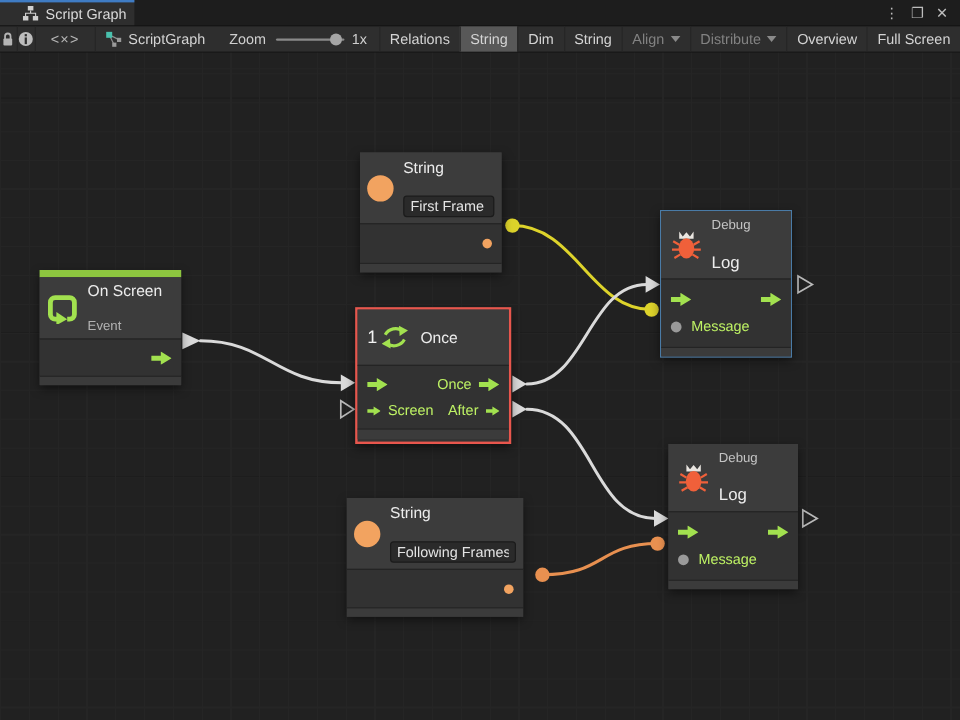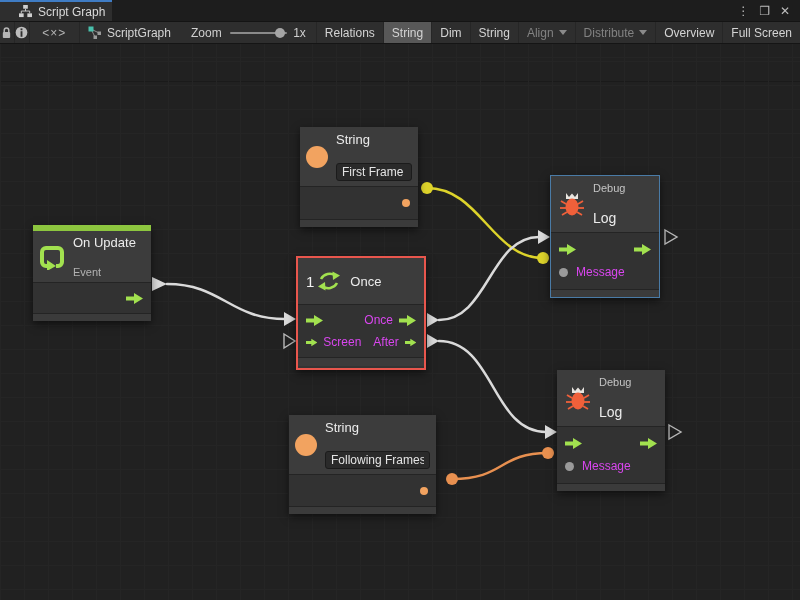--- a/index.html
+++ b/index.html
@@ -53,21 +53,21 @@
   .node-footer { border-top:1px solid #242424; background:#3b3b3b; height:8px; }
   .nh-col { display:flex; flex-direction:column; gap:16px; min-width:0; }
   .n-title { font-size:13px; color:#ececec; white-space:nowrap; }
   .n-sub { font-size:11px; color:#b2b2b2; }
   .n-cat { font-size:11px; color:#c4c4c4; }
   .port-circle { width:22px; height:22px; border-radius:50%; background:#f2a360; flex:none; }
   .str-input { background:#2a2a2a; border:1px solid #1b1b1b; border-radius:3px;
                color:#e4e4e4; font-size:12px; padding:1px 5px; width:100%;
                font-family:Liberation Sans, sans-serif; }
   .row { display:flex; align-items:center; padding:0 8px; }
-  .plabel { font-size:12px; color:#d946ef; }
+  .plabel { font-size:12px; color:#bef264; }
   .dot8 { width:8px; height:8px; border-radius:50%; background:#f2a360; }
   .graydot { width:9px; height:9px; border-radius:50%; background:#9a9a9a; }
   .spacer { flex:1; }
 
   .once-wrap { border:2px solid #e8564d; }
   .debug-sel { border:1px solid #4a7ba6; }
   .once-num { font-size:15px; color:#f2f2f2; }
 </style>
 </head>
 <body>
@@ -206,21 +206,21 @@
     </div>
 
     <div class="node" style="left:33px; top:181px; width:118px;">
       <div style="height:6px; background:#8dc63f;"></div>
       <div class="node-header" style="padding:4px 6px;">
         <svg width="26" height="26" viewBox="0 0 26 26">
           <path d="M11 22 H7 A4 4 0 0 1 3 18 V8 A4 4 0 0 1 7 4 H19 A4 4 0 0 1 23 8 V18 A4 4 0 0 1 19 22 H17" stroke="#a2e14f" stroke-width="4" fill="none"></path>
           <polygon points="8,16 17,22 8,27" fill="#a2e14f"></polygon>
         </svg>
         <div class="nh-col">
-          <span class="n-title">On Update</span>
+          <span class="n-title">On Screen</span>
           <span class="n-sub">Event</span>
         </div>
       </div>
       <div class="node-sect row" style="height:31px;">
         <span class="spacer"></span>
         <svg width="17" height="11" viewBox="0 0 17 11">
           <path d="M0 3.4 H8 V0 L17 5.5 8 11 V7.6 H0 Z" fill="#a2e14f"></path>
           </svg>
       </div>
       <div class="node-footer"></div>

